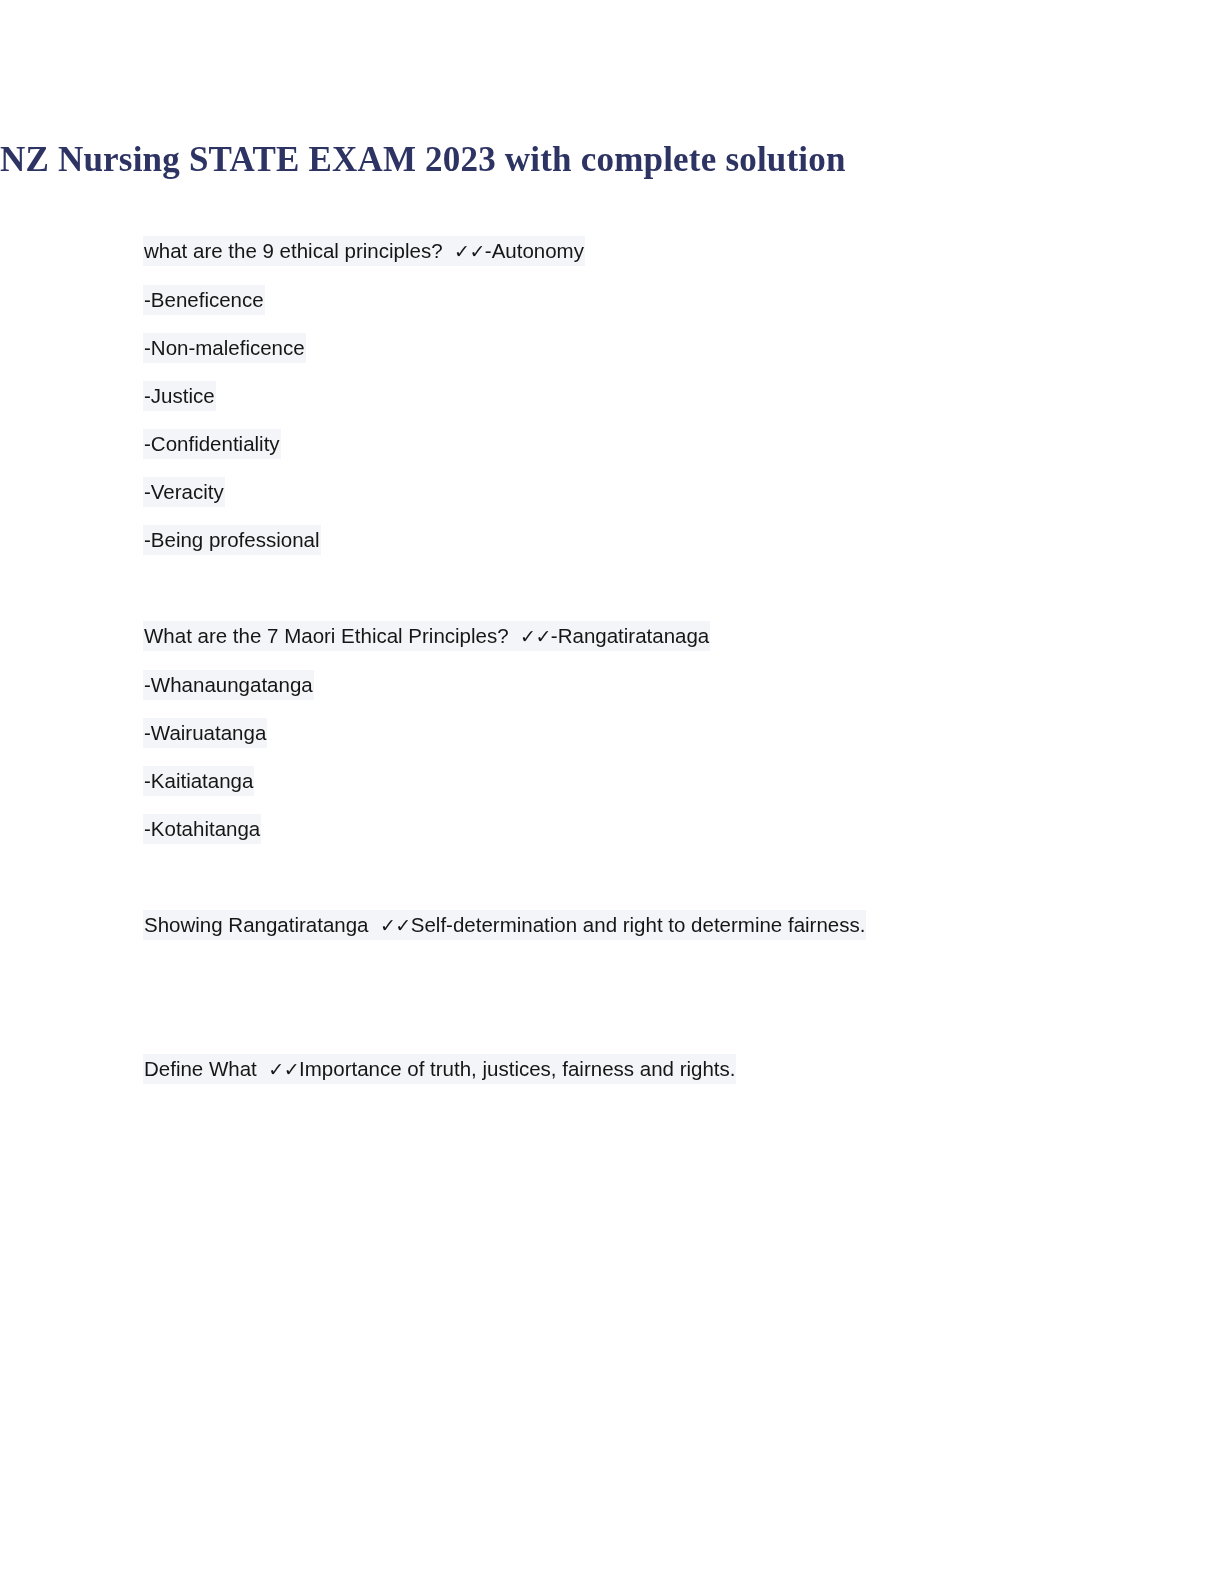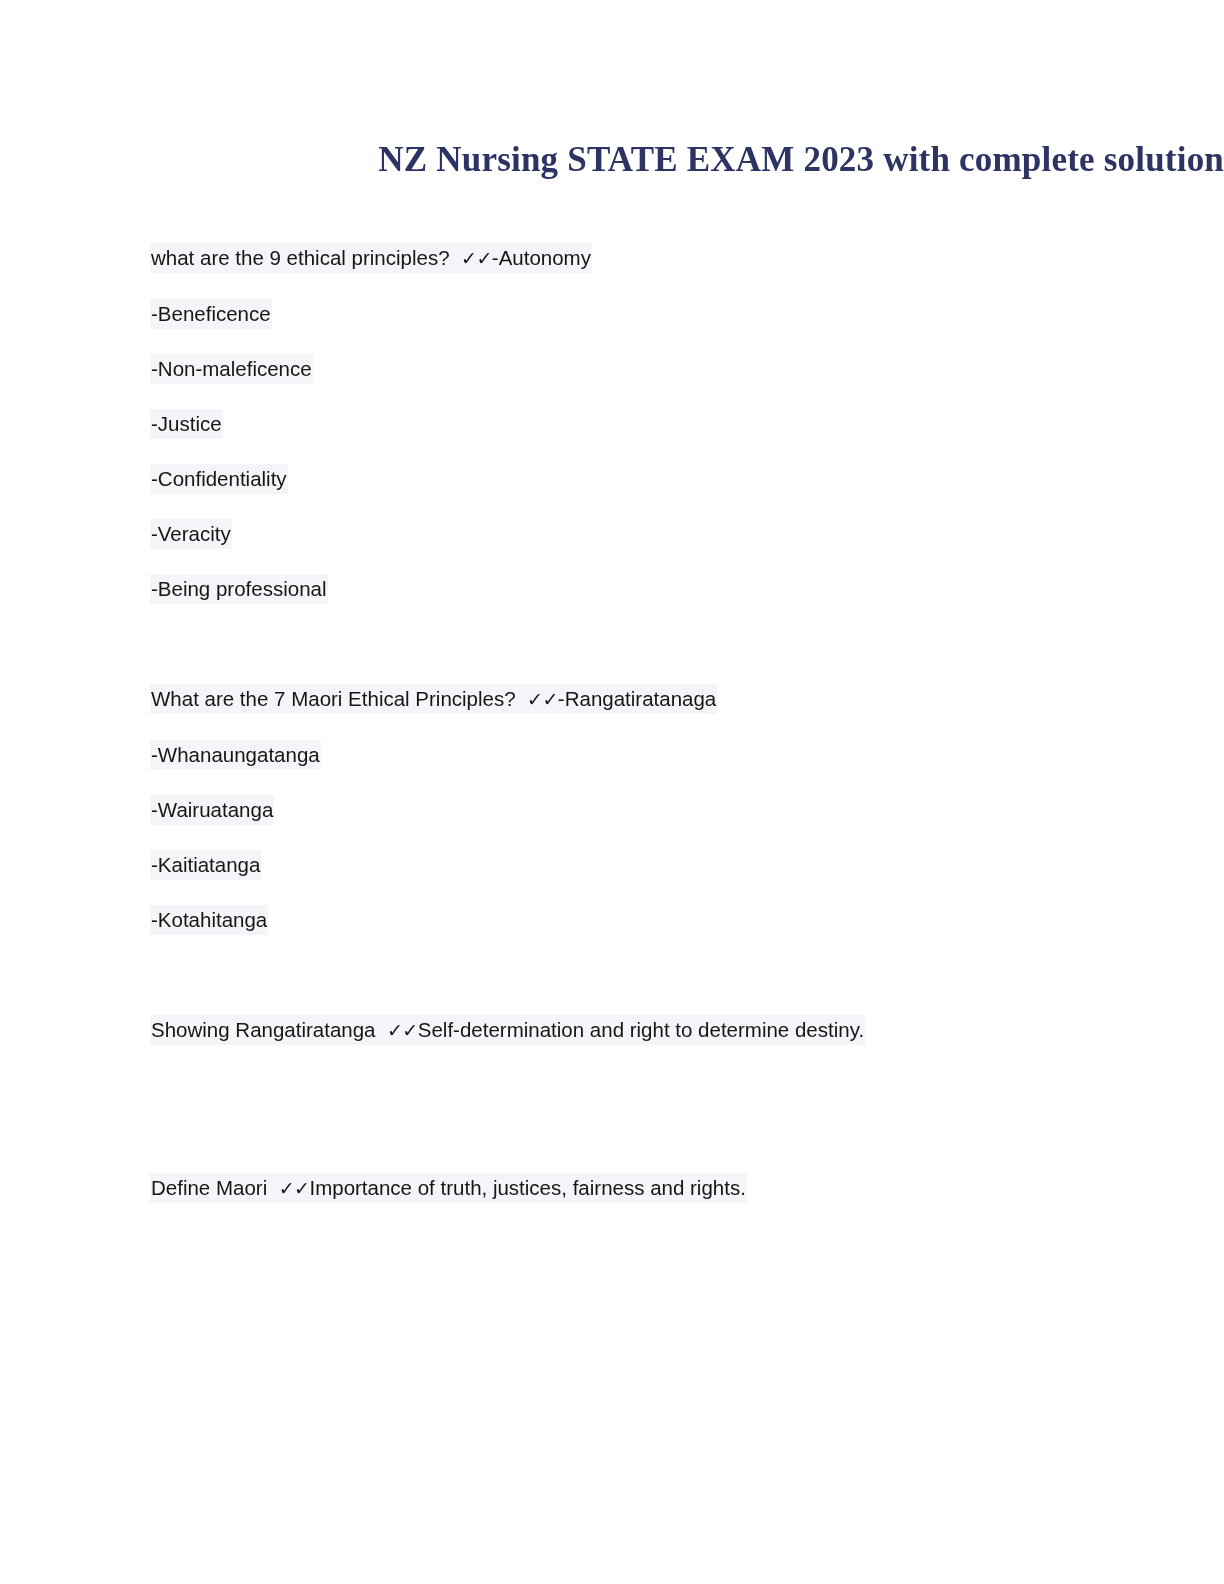--- a/index.html
+++ b/index.html
@@ -20,41 +20,41 @@
     inset: 0;
     background: #ffffff;
     overflow: hidden;
   }
 
   .doc-title {
     position: absolute;
     left: 0;
     top: 138px;
     width: 1224px;
-    text-align: right;
+    text-align: left;
     font-family: "Liberation Serif", serif;
     font-weight: bold;
     font-size: 35px;
     line-height: 44px;
     color: #2d3463;
     letter-spacing: 0.2px;
   }
 
   .body-block {
     position: absolute;
     left: 142px;
     top: 226px;
     width: 900px;
   }
 
   .para {
     font-size: 20.5px;
     line-height: 47px;
     color: #161616;
-    margin: 8px;
+    margin: 1px;
     white-space: normal;
   }
 
   
   .hl {
     background: #f4f5f9;
     box-decoration-break: clone;
     -webkit-box-decoration-break: clone;
     padding: 3px 1px 4px 1px;
   }
@@ -101,23 +101,23 @@
 
     <p class="para"><span class="hl"><span>What are the 7 Maori Ethical Principles?</span><span>&nbsp; </span><span class="tick">✓✓</span><span>-Rangatiratanaga</span></span></p>
 
     <p class="para"><span class="hl">-Whanaungatanga</span></p>
     <p class="para"><span class="hl">-Wairuatanga</span></p>
     <p class="para"><span class="hl">-Kaitiatanga</span></p>
     <p class="para"><span class="hl">-Kotahitanga</span></p>
 
     <div class="spacer"></div>
 
-    <p class="para wrap"><span class="hl"><span>Showing Rangatiratanga</span><span>&nbsp; </span><span class="tick">✓✓</span><span>Self-determination and right to determine destiny.</span></span></p>
+    <p class="para wrap"><span class="hl"><span>Showing Rangatiratanga</span><span>&nbsp; </span><span class="tick">✓✓</span><span>Self-determination and right to determine fairness.</span></span></p>
 
     <div class="spacer-sm"></div>
 
 
     <div class="spacer-sm"></div>
 
-    <p class="para wrap"><span class="hl"><span>Define Maori</span><span>&nbsp; </span><span class="tick">✓✓</span><span>Importance of truth, justices, fairness and rights.</span></span></p>
+    <p class="para wrap"><span class="hl"><span>Define What</span><span>&nbsp; </span><span class="tick">✓✓</span><span>Importance of truth, justices, fairness and rights.</span></span></p>
 
   </div>
 </div>
 
 </body></html>

